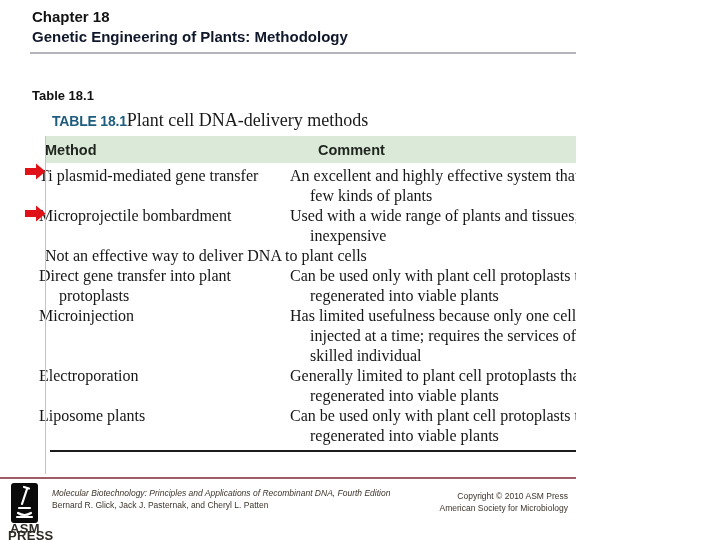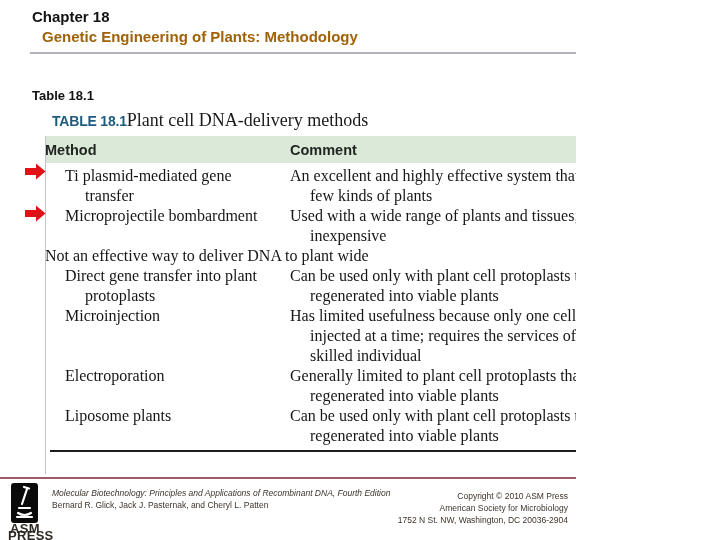--- a/index.html
+++ b/index.html
@@ -3,47 +3,47 @@
 <meta charset="utf-8">
 <style>
   html,body { margin:0; padding:0; background:#fff; }
   .slide {
     position:relative; width:576px; height:540px; background:#ffffff;
     overflow:hidden; font-family:"Liberation Sans", sans-serif;
   }
 
   
   .chapter   { position:absolute; left:32px; top:8px;  font-size:15px; font-weight:bold; color:#121212; }
-  .subtitle  { position:absolute; left:42px; top:28px; font-size:15px; font-weight:bold; color:#a16207; }
+  .subtitle  { position:absolute; left:32px; top:28px; font-size:15px; font-weight:bold; color:#0f172a; }
   .header-rule { position:absolute; left:30px; right:0; top:52px; height:2px; background:#b4b2bd; }
   .table-ref { position:absolute; left:32px; top:88px; font-size:13px; font-weight:bold; color:#121212; }
 
   
   .table-figure { position:absolute; left:45px; top:110px; width:631px; }
   .left-edge { position:absolute; left:0; top:26px; height:338px; width:1px; background:#c3c1cb; }
 
   .caption { padding-left:7px; height:26px; white-space:nowrap; }
   .cap-label { font-weight:bold; font-size:14px; color:var(--caption-blue,#1d5c7d); letter-spacing:-0.2px; }
   .cap-title { font-family:"Liberation Serif", serif; font-size:18px; color:#1a1a1a; margin-left:0; }
 
   .thead {
     display:flex; align-items:center; height:27px;
     background:var(--header-green,#dbe9d8);
     font-weight:bold; font-size:14.5px; color:#1f241f;
   }
   .th-method  { width:245px; box-sizing:border-box; }
-  .th-comment { flex:1; }
+  .th-comment { flex:1;margin-left:28px; }
 
   .tbody {
     padding-top:3px;
     font-family:"Liberation Serif", serif;
     font-size:16px; line-height:20px; color:#161616;
   }
   .trow { display:flex; }
-  .cell-method  { width:245px; box-sizing:border-box; padding-left:40px; padding-right:15px; text-indent:-20px; }
+  .cell-method  { width:245px; box-sizing:border-box; padding-left:14px; padding-right:15px; text-indent:-20px; }
   .cell-comment { flex:1; box-sizing:border-box; padding-left:20px; text-indent:-20px; }
 
   .bottom-rule { margin-left:5px; margin-top:4px; border-top:2px solid #1c1c1c; }
 
   
   .arrow { position:absolute; left:25px; width:21px; height:17px; }
   .arrow-1 { top:163px; }
   .arrow-2 { top:205px; }
 
   
@@ -91,21 +91,21 @@
     <div class="tbody">
       <div class="trow">
         <div class="cell-method">Ti plasmid-mediated gene transfer</div>
         <div class="cell-comment">An excellent and highly effective system that is limited to a few kinds of plants</div>
       </div>
       <div class="trow">
         <div class="cell-method">Microprojectile bombardment</div>
         <div class="cell-comment">Used with a wide range of plants and tissues; easy and inexpensive</div>
       </div>
       <div class="trow">
-        <div class="cell-comment">Not an effective way to deliver DNA to plant wide</div>
+        <div class="cell-comment">Not an effective way to deliver DNA to plant cells</div>
       </div>
       <div class="trow">
         <div class="cell-method">Direct gene transfer into plant protoplasts</div>
         <div class="cell-comment">Can be used only with plant cell protoplasts that can be regenerated into viable plants</div>
       </div>
       <div class="trow">
         <div class="cell-method">Microinjection</div>
         <div class="cell-comment">Has limited usefulness because only one cell can be injected at a time; requires the services of a highly skilled individual</div>
       </div>
       <div class="trow">
@@ -147,16 +147,15 @@
   </div>
 
   <div class="cite">
     <div class="cite-title">Molecular Biotechnology: Principles and Applications of Recombinant DNA, Fourth Edition</div>
     <div class="cite-authors">Bernard R. Glick, Jack J. Pasternak, and Cheryl L. Patten</div>
   </div>
 
   <div class="copyright">
     <div>Copyright © 2010 ASM Press</div>
     <div>American Society for Microbiology</div>
-    <div>1752 N St. NW, Washington, DC 20036-2904</div>
   </div>
 
 </div>
 
 </body></html>

